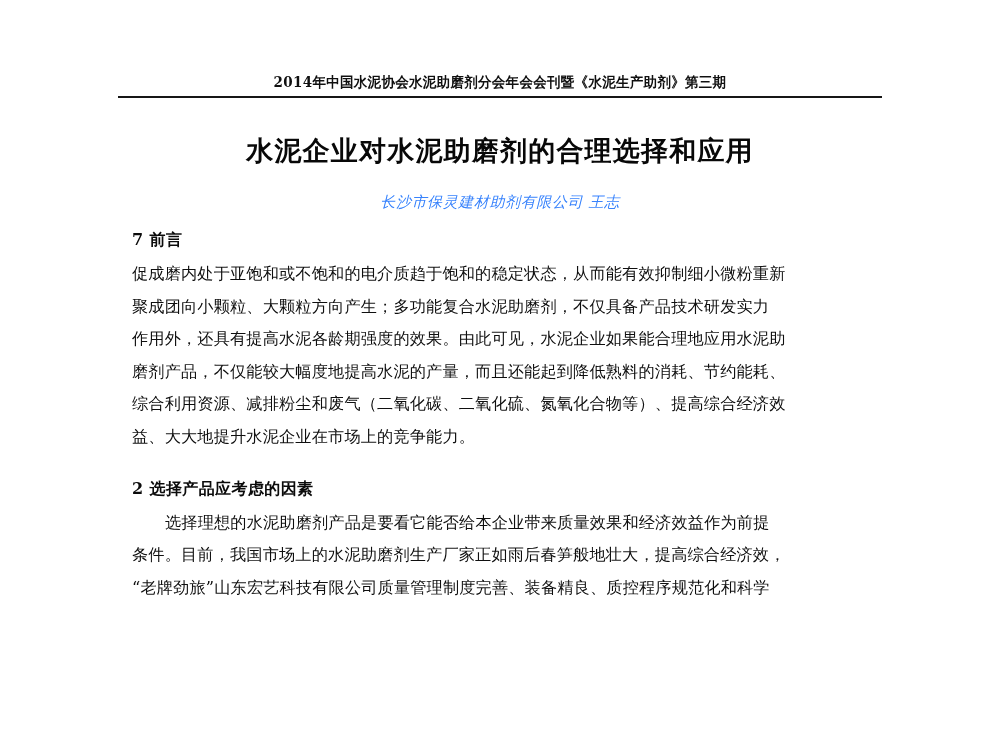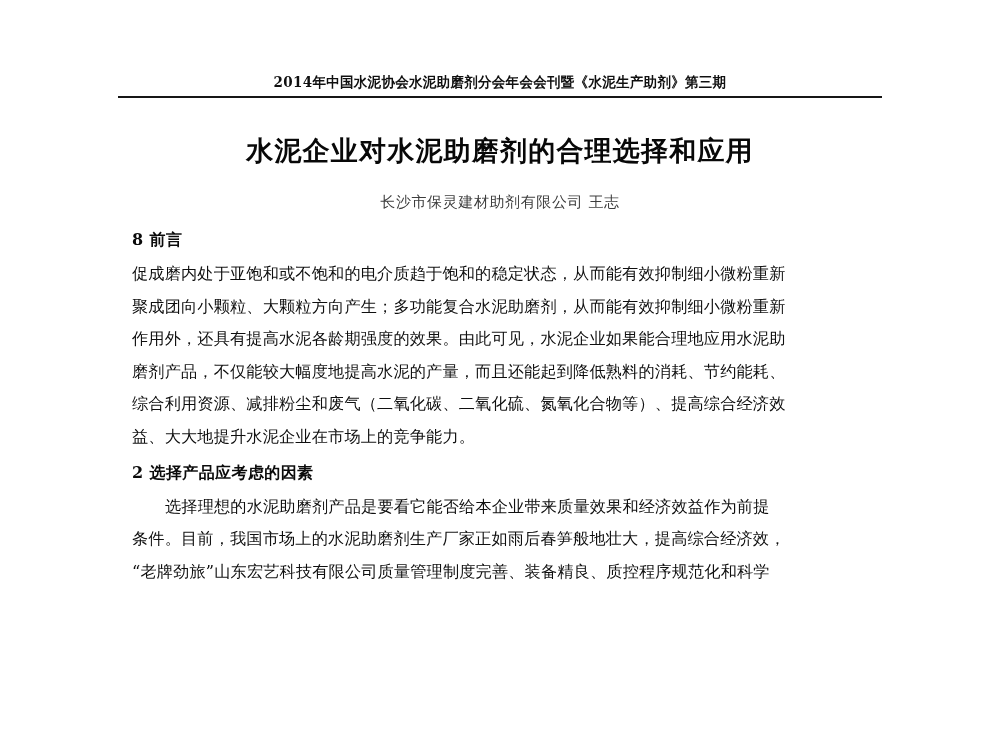--- a/index.html
+++ b/index.html
@@ -65,43 +65,44 @@
   }
 
   .doc-byline {
     position: absolute;
     left: 0;
     right: 0;
     top: 193px;
     text-align: center;
     font-size: 15px;
     letter-spacing: 0.6px;
-    color: #404040;
+    color: #3b82f6;
     white-space: nowrap;
+    font-style: italic;
   }
 
   
   .content {
     position: absolute;
     left: 132px;
     top: 228px;
     width: 740px;
   }
 
   .section-heading {
     font-weight: bold;
     font-size: 16px;
     letter-spacing: 0.4px;
     color: #0f0f0f;
     margin: 0 0 6px 0;
     line-height: 1.5;
     white-space: nowrap;
   }
   .section-heading.gap-above {
-    margin-top: 7px;
+    margin-top: 23px;
   }
 
   .para {
     margin: 0;
     font-size: 16.2px;
     line-height: 32.6px;
     color: #131313;
     text-align: justify;
     text-justify: inter-ideograph;
     letter-spacing: 0.15px;
@@ -128,25 +129,25 @@
     <span class="header-text">2014年中国水泥协会水泥助磨剂分会年会会刊暨《水泥生产助剂》第三期</span>
   </div>
   <div class="header-rule"></div>
 
   <div class="doc-title">水泥企业对水泥助磨剂的合理选择和应用</div>
 
   <div class="doc-byline">长沙市保灵建材助剂有限公司  王志</div>
 
   <div class="content">
 
-    <h2 class="section-heading">8 前言</h2>
+    <h2 class="section-heading">7 前言</h2>
 
     <p class="para">
       <span class="line">促成磨内处于亚饱和或不饱和的电介质趋于饱和的稳定状态，从而能有效抑制细小微粉重新</span>
-      <span class="line">聚成团向小颗粒、大颗粒方向产生；多功能复合水泥助磨剂，从而能有效抑制细小微粉重新</span>
+      <span class="line">聚成团向小颗粒、大颗粒方向产生；多功能复合水泥助磨剂，不仅具备产品技术研发实力</span>
       <span class="line">作用外，还具有提高水泥各龄期强度的效果。由此可见，水泥企业如果能合理地应用水泥助</span>
       <span class="line">磨剂产品，不仅能较大幅度地提高水泥的产量，而且还能起到降低熟料的消耗、节约能耗、</span>
       <span class="line">综合利用资源、减排粉尘和废气（二氧化碳、二氧化硫、氮氧化合物等）、提高综合经济效</span>
       <span class="line">益、大大地提升水泥企业在市场上的竞争能力。</span>
     </p>
 
     <h2 class="section-heading gap-above">2 选择产品应考虑的因素</h2>
 
     <p class="para">
       <span class="line indent">选择理想的水泥助磨剂产品是要看它能否给本企业带来质量效果和经济效益作为前提</span>

